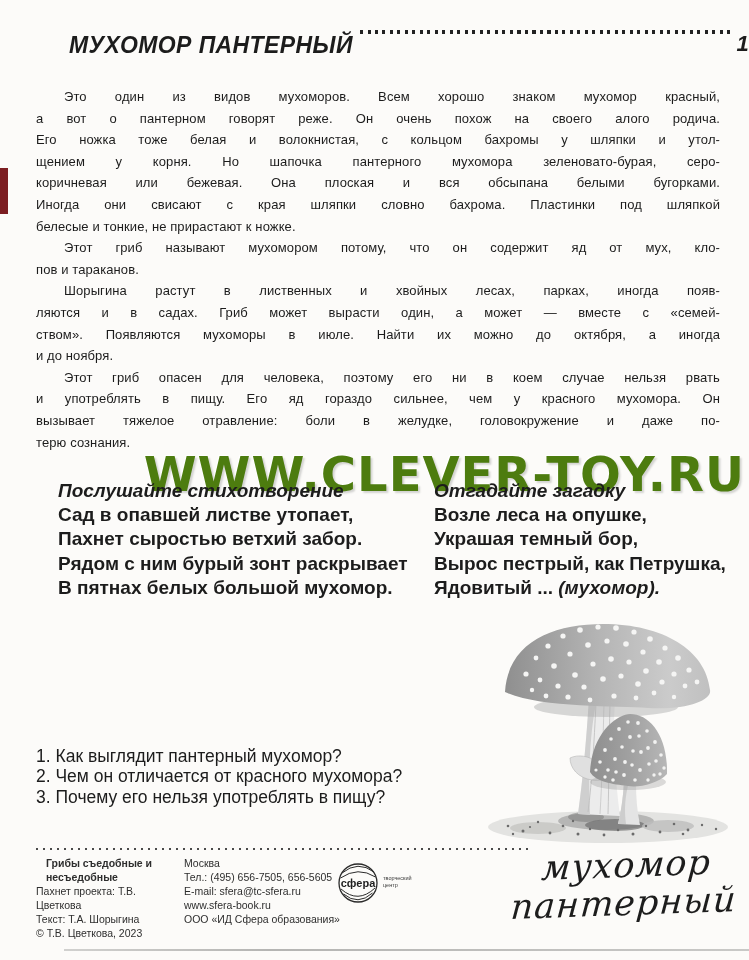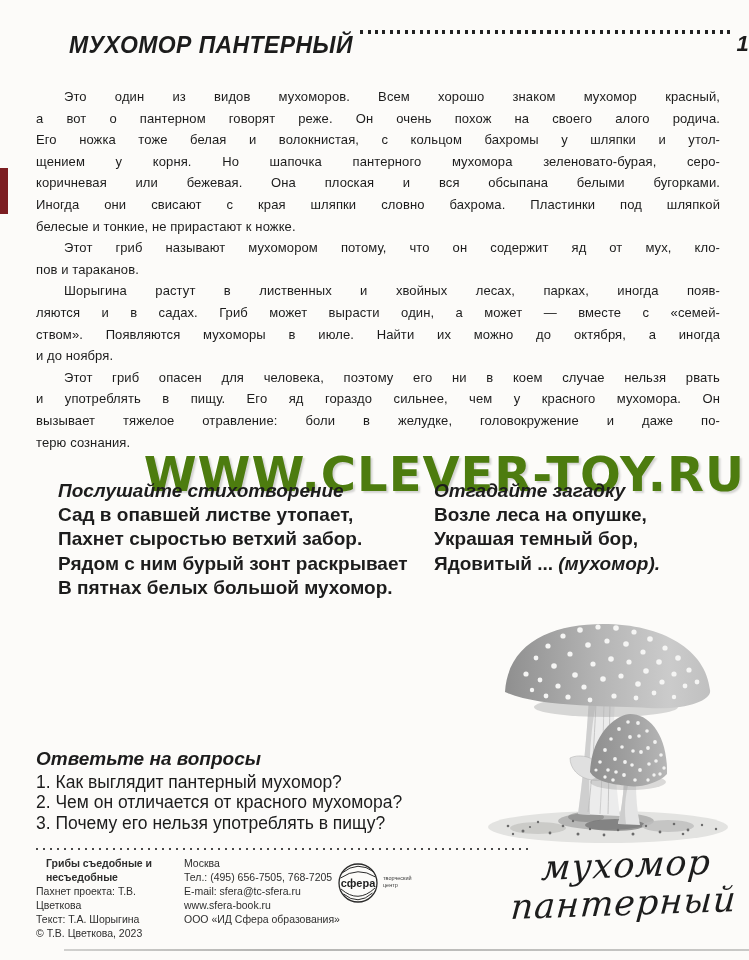--- a/index.html
+++ b/index.html
@@ -97,44 +97,44 @@
     <div class="vline">Сад в опавшей листве утопает,</div>
     <div class="vline">Пахнет сыростью ветхий забор.</div>
     <div class="vline">Рядом с ним бурый зонт раскрывает</div>
     <div class="vline">В пятнах белых большой мухомор.</div>
   </section>
 
   <section class="riddle">
     <div class="col-head">Отгадайте загадку</div>
     <div class="vline">Возле леса на опушке,</div>
     <div class="vline">Украшая темный бор,</div>
+    <div class="vline">Вырос пестрый, как Петрушка,</div>
     <div class="vline">
       <span>Ядовитый ... </span><span class="answer">(мухомор).</span>
     </div>
   </section>
 
   <section class="questions">
-    <div class="col-head">Ответьте на вопросы</div>
     <div class="qline">1. Как выглядит пантерный мухомор?</div>
     <div class="qline">2. Чем он отличается от красного мухомора?</div>
     <div class="qline">3. Почему его нельзя употреблять в пищу?</div>
   </section>
 
   <div class="footer-rule"></div>
 
   <div class="foot foot-left">
     <div class="foot-b">Грибы съедобные и несъедобные</div>
     <div>Пахнет проекта: Т.В. Цветкова</div>
     <div>Текст: Т.А. Шорыгина</div>
     <div>© Т.В. Цветкова, 2023</div>
   </div>
 
   <div class="foot foot-center">
     <div>Москва</div>
-    <div>Тел.: (495) 656-7505, 768-7205</div>
+    <div>Тел.: (495) 656-7505, 656-5605</div>
     <div>E-mail: sfera@tc-sfera.ru</div>
     <div>www.sfera-book.ru</div>
     <div>ООО «ИД Сфера образования»</div>
   </div>
 
   <svg class="logo-svg" width="110" height="52" viewBox="0 0 110 52">
     <circle cx="23" cy="25" r="19" fill="none" stroke="#2b2b2b" stroke-width="1.3"></circle>
     <path d="M7,15 Q23,2 39,14" fill="none" stroke="#2b2b2b" stroke-width="1"></path>
     <path d="M5.5,20 Q23,8 40.5,19" fill="none" stroke="#2b2b2b" stroke-width="1"></path>
     <path d="M6,31 Q23,46 40,30" fill="none" stroke="#2b2b2b" stroke-width="1"></path>

